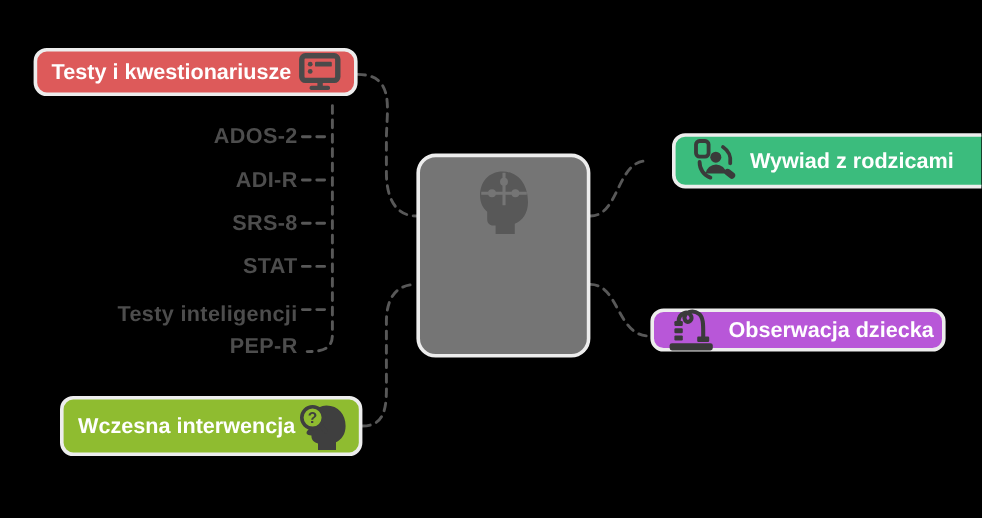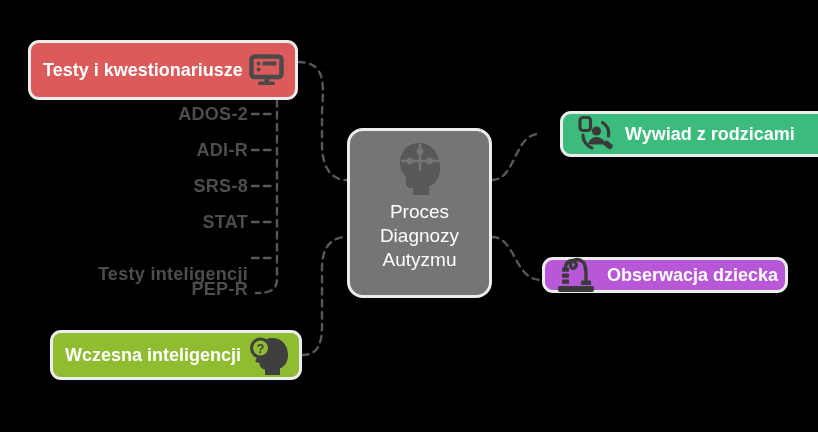--- a/index.html
+++ b/index.html
@@ -8,36 +8,36 @@
     overflow:hidden;font-family:"Liberation Sans",sans-serif;
   }
   #connector-layer{position:absolute;left:0;top:0;pointer-events:none;}
   .connector{fill:none;stroke:#585858;stroke-width:2.4;stroke-dasharray:6.5 5.5;stroke-linecap:round;}
   .node-pill{
     position:absolute;display:flex;align-items:center;box-sizing:border-box;
     border:3px solid #ededed;border-radius:11px;color:#ffffff;
     font-weight:700;font-size:18px;white-space:nowrap;
   }
   .node-pill .pill-icon{display:flex;align-items:center;}
-  #node-tests{left:28px;top:40px;width:270px;height:60px;background:#dd5a5a;justify-content:space-between;padding:0 8px 0 12px;}
+  #node-tests{left:28px;top:40px;width:270px;height:40px;background:#dd5a5a;justify-content:space-between;padding:0 8px 0 12px;}
   #node-interview{left:560px;top:111px;width:276px;height:46px;background:#3bbc7d;padding:0 10px;gap:10px;}
   #node-observation{left:542px;top:257px;width:246px;height:36px;background:#b857d8;padding:0 10px;gap:10px;}
   #node-early{left:50px;top:330px;width:252px;height:50px;background:#8fbc30;justify-content:space-between;padding:0 8px 0 12px;}
   #central-node{
     position:absolute;left:347px;top:128px;width:145px;height:170px;background:#757575;
     border:3px solid #ededed;border-radius:16px;box-sizing:border-box;
     display:flex;flex-direction:column;align-items:center;padding-top:11px;
   }
   #central-text{margin-top:4px;color:#ffffff;font-size:19px;line-height:24px;font-weight:400;text-align:center;}
   .child-label{
     position:absolute;right:570px;transform:translateY(-50%);
     color:#4d4d4d;font-weight:700;font-size:18px;letter-spacing:.3px;white-space:nowrap;
   }
   #child-0{top:114px;} #child-1{top:150px;} #child-2{top:186px;}
-  #child-3{top:222px;} #child-4{top:274px;} #child-5{top:289px;}
+  #child-3{top:222px;} #child-4{top:262px;} #child-5{top:289px;}
   svg{display:block;}
 </style>
 </head>
 <body>
 
 <div id="canvas">
 
   <svg id="connector-layer" width="818" height="432" viewBox="0 0 818 432">
     <path class="connector" d="M298 62 C330 62 322 92 322 116 L322 144 C322 164 329 180 347 180"></path>
     <path class="connector" d="M277 88 L277 279 C277 290 270 293 256 293"></path>
@@ -54,25 +54,20 @@
   <div id="central-node">
     <span class="pill-icon">
       <svg width="48" height="54" viewBox="0 0 48 54">
         <path d="M23 1 C11 1 4 10 4 21 c0 6 2.5 10.5 6 13.5 L10 41 c0 3 2 5 5 5 l2 0 0 7 16 0 0 -8.5 c6 -2.5 11 -8.5 11 -18 C44 12 36 1 23 1 Z" fill="#585858"></path>
         <path d="M24 2 V29 M5 19 H43" stroke="#757575" stroke-width="2.6" fill="none"></path>
         <circle cx="24" cy="9.5" r="3.3" fill="#757575"></circle>
         <circle cx="14" cy="19" r="3.3" fill="#757575"></circle>
         <circle cx="33.5" cy="19" r="3.3" fill="#757575"></circle>
       </svg>
     </span>
-    <div id="central-text">
-      <div>Proces</div>
-      <div>Diagnozy</div>
-      <div>Autyzmu</div>
-    </div>
   </div>
 
   <div id="node-tests" class="node-pill">
     <span>Testy i kwestionariusze</span>
     <span class="pill-icon">
       <svg width="38" height="32" viewBox="0 0 38 32">
         <rect x="2.5" y="2.5" width="30" height="20.5" rx="3" fill="none" stroke="#4a4a4a" stroke-width="4.5"></rect>
         <circle cx="9.5" cy="9.5" r="2" fill="#4a4a4a"></circle>
         <circle cx="9.5" cy="15.5" r="2" fill="#4a4a4a"></circle>
         <rect x="13.5" y="7.5" width="14" height="4" rx="1" fill="#4a4a4a"></rect>
@@ -113,21 +108,21 @@
           <rect x="7" y="22.5" width="7" height="4.2" rx="1"></rect>
           <rect x="26" y="23.5" width="10" height="4.5" rx="1"></rect>
         </g>
         <path d="M10.5 11 C10.5 3.5 19 1 21 6.5 C22.6 11 16.5 13.5 15.5 8.5 C14.5 3.5 22 0.5 27.5 4.5 C31.5 7.5 31 15 31 24" fill="none" stroke="#3a3a3a" stroke-width="3.4" stroke-linecap="round"></path>
       </svg>
     </span>
     <span>Obserwacja dziecka</span>
   </div>
 
   <div id="node-early" class="node-pill">
-    <span>Wczesna inteligencji</span>
+    <span>Wczesna interwencja</span>
     <span class="pill-icon">
       <svg width="44" height="40" viewBox="0 0 44 40">
         <path d="M25 3 c10 0 16 7.5 16 17 0 7 -3.5 11.5 -8 13.5 L33 40 18 40 18 34.5 c-3 -0.5 -5.5 -2.5 -5.5 -6.5 l-2.5 -0.5 c-2 -0.5 -2 -2.5 -0.5 -4 l2 -2 C11.5 11 16 3 25 3 Z" fill="#3f3f3f"></path>
         <path d="M20 19.5 L24.5 24.5" stroke="#3f3f3f" stroke-width="3.6" stroke-linecap="round"></path>
         <circle cx="13.5" cy="13" r="9" fill="#8fbc30" stroke="#3f3f3f" stroke-width="3"></circle>
         <text x="13.5" y="17.5" font-size="13" font-weight="bold" fill="#3f3f3f" text-anchor="middle" font-family="Liberation Sans, sans-serif">?</text>
       </svg>
     </span>
   </div>
 

